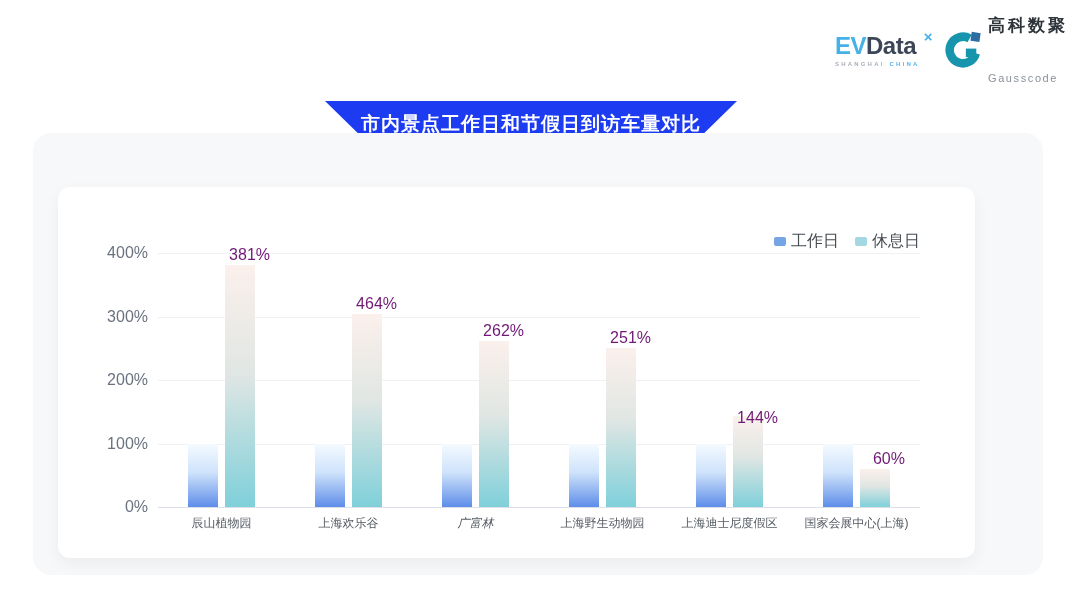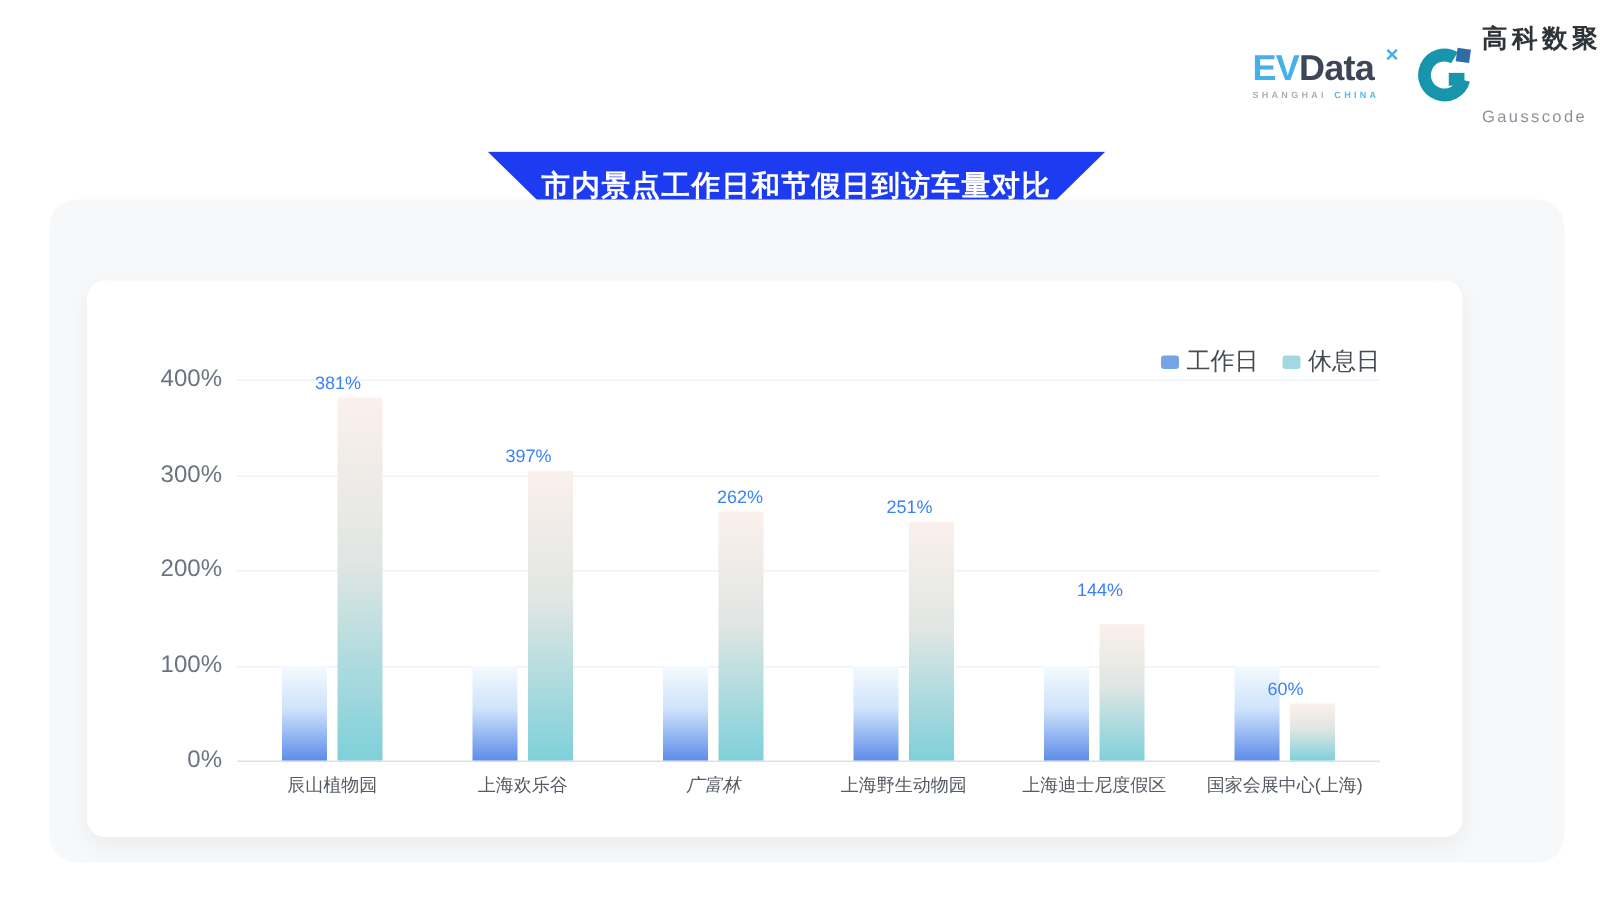--- a/index.html
+++ b/index.html
@@ -26,21 +26,21 @@
   
   .panel{position:absolute;left:33px;top:133px;width:1010px;height:442px;background:#f7f8f9;border-radius:18px;}
   .card{position:absolute;left:25px;top:54px;width:917px;height:371px;background:#ffffff;border-radius:12px;box-shadow:0 6px 16px rgba(0,0,0,0.05);}
   .chart{position:absolute;left:0;top:0;width:917px;height:371px;}
 
   
   .gridline{position:absolute;height:1px;background:#eef1f6;}
   .gridline.axis{background:#dcdfe6;}
   .ytick{position:absolute;text-align:right;font-size:16px;color:#6b7280;line-height:16px;}
   .xtick{position:absolute;text-align:center;font-size:12px;color:#555b63;line-height:16px;white-space:nowrap;}
-  .vlabel{position:absolute;text-align:left;font-size:12px;color:#3b82f6;line-height:16px;}
+  .vlabel{position:absolute;text-align:right;font-size:16px;color:#701a75;line-height:16px;}
   .bar{position:absolute;}
   .legend{position:absolute;display:flex;gap:16px;align-items:center;}
   .legend-item{display:flex;align-items:center;gap:5px;cursor:pointer;}
   .swatch{width:12px;height:9px;border-radius:2px;display:inline-block;}
   .ltext{font-size:16px;color:#464b52;}
 </style>
 </head>
 <body>
 
 <div class="page">
@@ -85,33 +85,33 @@
           <div class="gridline" style="left: 100px; top: 129.5px; width: 762px;"></div>
           <div class="ytick" style="left: 36px; top: 121.5px; width: 54px;">300%</div>
           <div class="gridline" style="left: 100px; top: 66px; width: 762px;"></div>
           <div class="ytick" style="left: 36px; top: 58px; width: 54px;">400%</div>
           <div class="bar" style="left: 130px; top: 256.5px; width: 30px; height: 63.5px; background: linear-gradient(rgb(244, 250, 255) 0%, rgb(207, 227, 251) 45%, rgb(94, 141, 233) 100%);"></div>
           <div class="bar" style="left: 167px; top: 78.065px; width: 30px; height: 241.935px; background: linear-gradient(rgb(251, 240, 236) 0%, rgb(224, 230, 227) 45%, rgb(127, 208, 218) 100%);"></div>
           <div class="vlabel" style="left: 152px; top: 60.065px; width: 60px;">381%</div>
           <div class="xtick" style="left: 88.5px; top: 328px; width: 150px;">辰山植物园</div>
           <div class="bar" style="left: 257px; top: 256.5px; width: 30px; height: 63.5px; background: linear-gradient(rgb(244, 250, 255) 0%, rgb(207, 227, 251) 45%, rgb(94, 141, 233) 100%);"></div>
           <div class="bar" style="left: 294px; top: 126.96px; width: 30px; height: 193.04px; background: linear-gradient(rgb(251, 240, 236) 0%, rgb(224, 230, 227) 45%, rgb(127, 208, 218) 100%);"></div>
-          <div class="vlabel" style="left: 279px; top: 108.96px; width: 60px;">397%</div>
+          <div class="vlabel" style="left: 279px; top: 108.96px; width: 60px;">464%</div>
           <div class="xtick" style="left: 215.5px; top: 328px; width: 150px;">上海欢乐谷</div>
           <div class="bar" style="left: 384px; top: 256.5px; width: 30px; height: 63.5px; background: linear-gradient(rgb(244, 250, 255) 0%, rgb(207, 227, 251) 45%, rgb(94, 141, 233) 100%);"></div>
           <div class="bar" style="left: 421px; top: 153.63px; width: 30px; height: 166.37px; background: linear-gradient(rgb(251, 240, 236) 0%, rgb(224, 230, 227) 45%, rgb(127, 208, 218) 100%);"></div>
-          <div class="vlabel" style="left: 420px; top: 135.63px; width: 60px;">262%</div>
+          <div class="vlabel" style="left: 406px; top: 135.63px; width: 60px;">262%</div>
           <div class="xtick" style="left: 342.5px; top: 328px; width: 150px; font-style: italic;">广富林</div>
           <div class="bar" style="left: 511px; top: 256.5px; width: 30px; height: 63.5px; background: linear-gradient(rgb(244, 250, 255) 0%, rgb(207, 227, 251) 45%, rgb(94, 141, 233) 100%);"></div>
           <div class="bar" style="left: 548px; top: 160.615px; width: 30px; height: 159.385px; background: linear-gradient(rgb(251, 240, 236) 0%, rgb(224, 230, 227) 45%, rgb(127, 208, 218) 100%);"></div>
           <div class="vlabel" style="left: 533px; top: 142.615px; width: 60px;">251%</div>
           <div class="xtick" style="left: 469.5px; top: 328px; width: 150px;">上海野生动物园</div>
           <div class="bar" style="left: 638px; top: 256.5px; width: 30px; height: 63.5px; background: linear-gradient(rgb(244, 250, 255) 0%, rgb(207, 227, 251) 45%, rgb(94, 141, 233) 100%);"></div>
           <div class="bar" style="left: 675px; top: 228.56px; width: 30px; height: 91.44px; background: linear-gradient(rgb(251, 240, 236) 0%, rgb(224, 230, 227) 45%, rgb(127, 208, 218) 100%);"></div>
-          <div class="vlabel" style="left: 660px; top: 198px; width: 60px;">144%</div>
+          <div class="vlabel" style="left: 660px; top: 223px; width: 60px;">144%</div>
           <div class="xtick" style="left: 596.5px; top: 328px; width: 150px;">上海迪士尼度假区</div>
           <div class="bar" style="left: 765px; top: 256.5px; width: 30px; height: 63.5px; background: linear-gradient(rgb(244, 250, 255) 0%, rgb(207, 227, 251) 45%, rgb(94, 141, 233) 100%);"></div>
           <div class="bar" style="left: 802px; top: 281.9px; width: 30px; height: 38.1px; background: linear-gradient(rgb(251, 240, 236) 0%, rgb(224, 230, 227) 45%, rgb(127, 208, 218) 100%);"></div>
           <div class="vlabel" style="left: 787px; top: 263.9px; width: 60px;">60%</div>
           <div class="xtick" style="left: 723.5px; top: 328px; width: 150px;">国家会展中心(上海)</div>
           <div class="legend" style="right: 55px; top: 44px;">
             <div class="legend-item">
               <span class="swatch" style="background: rgb(118, 165, 230);"></span>
               <span class="ltext">工作日</span>
             </div>

